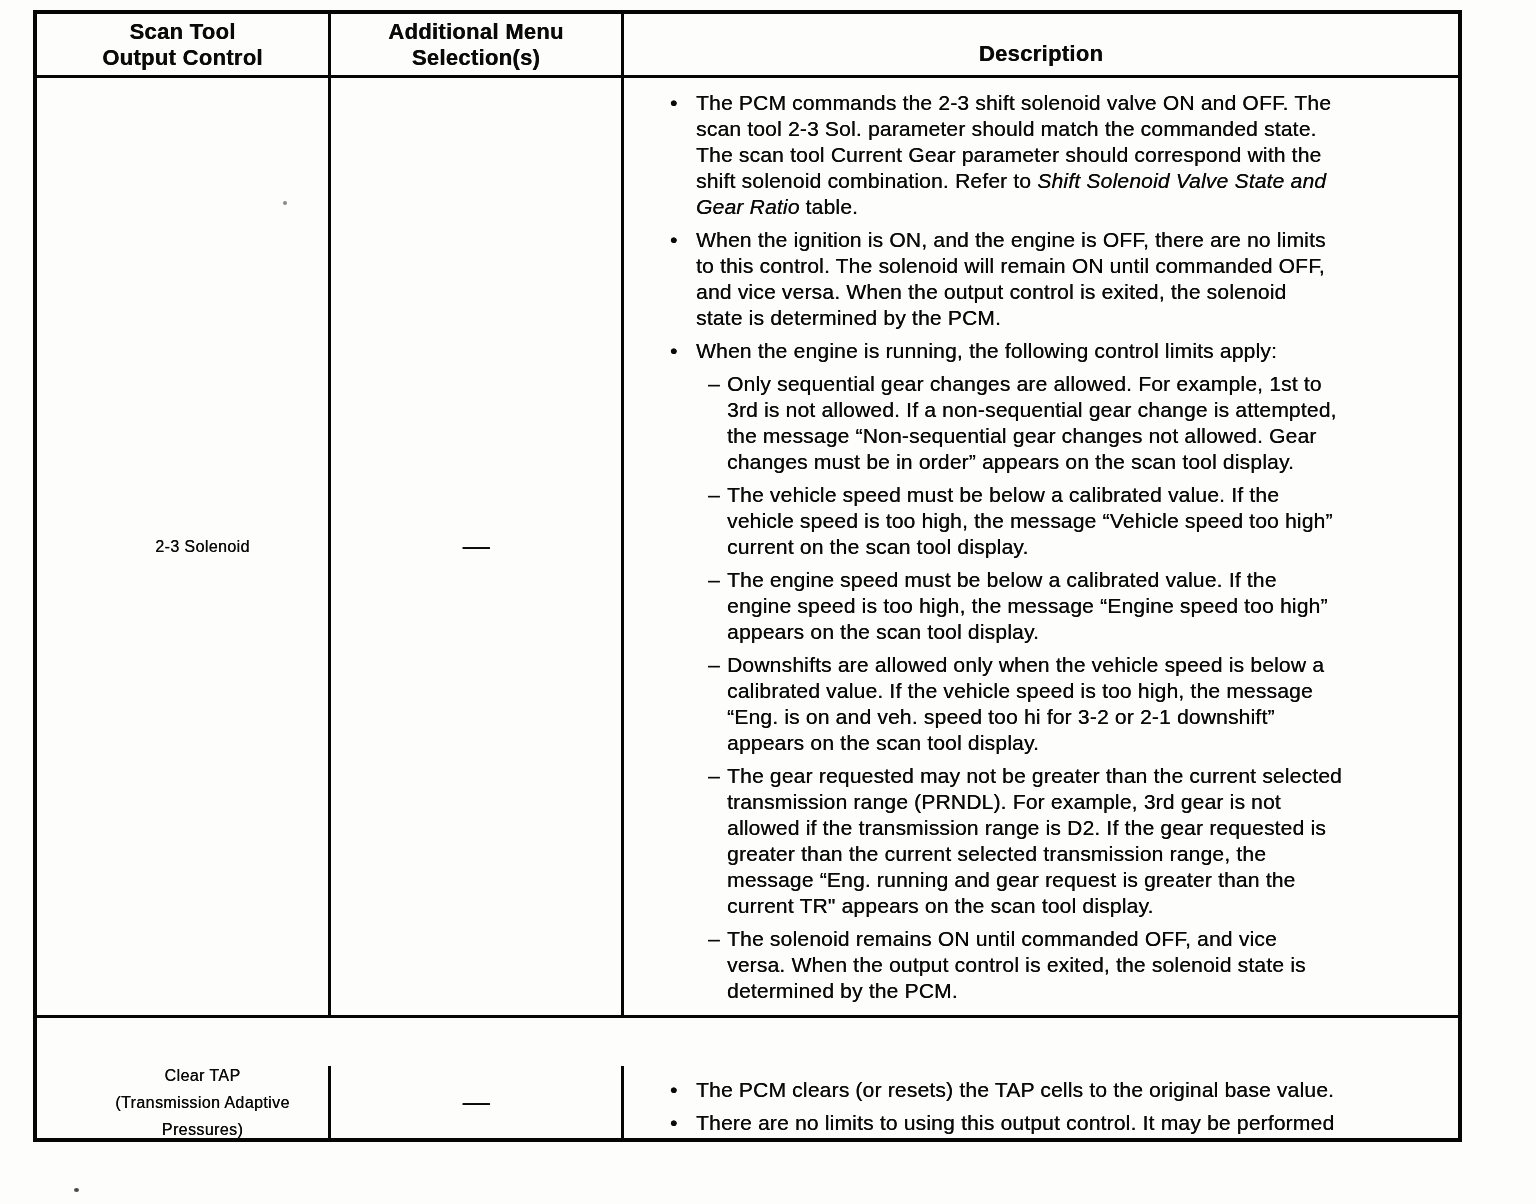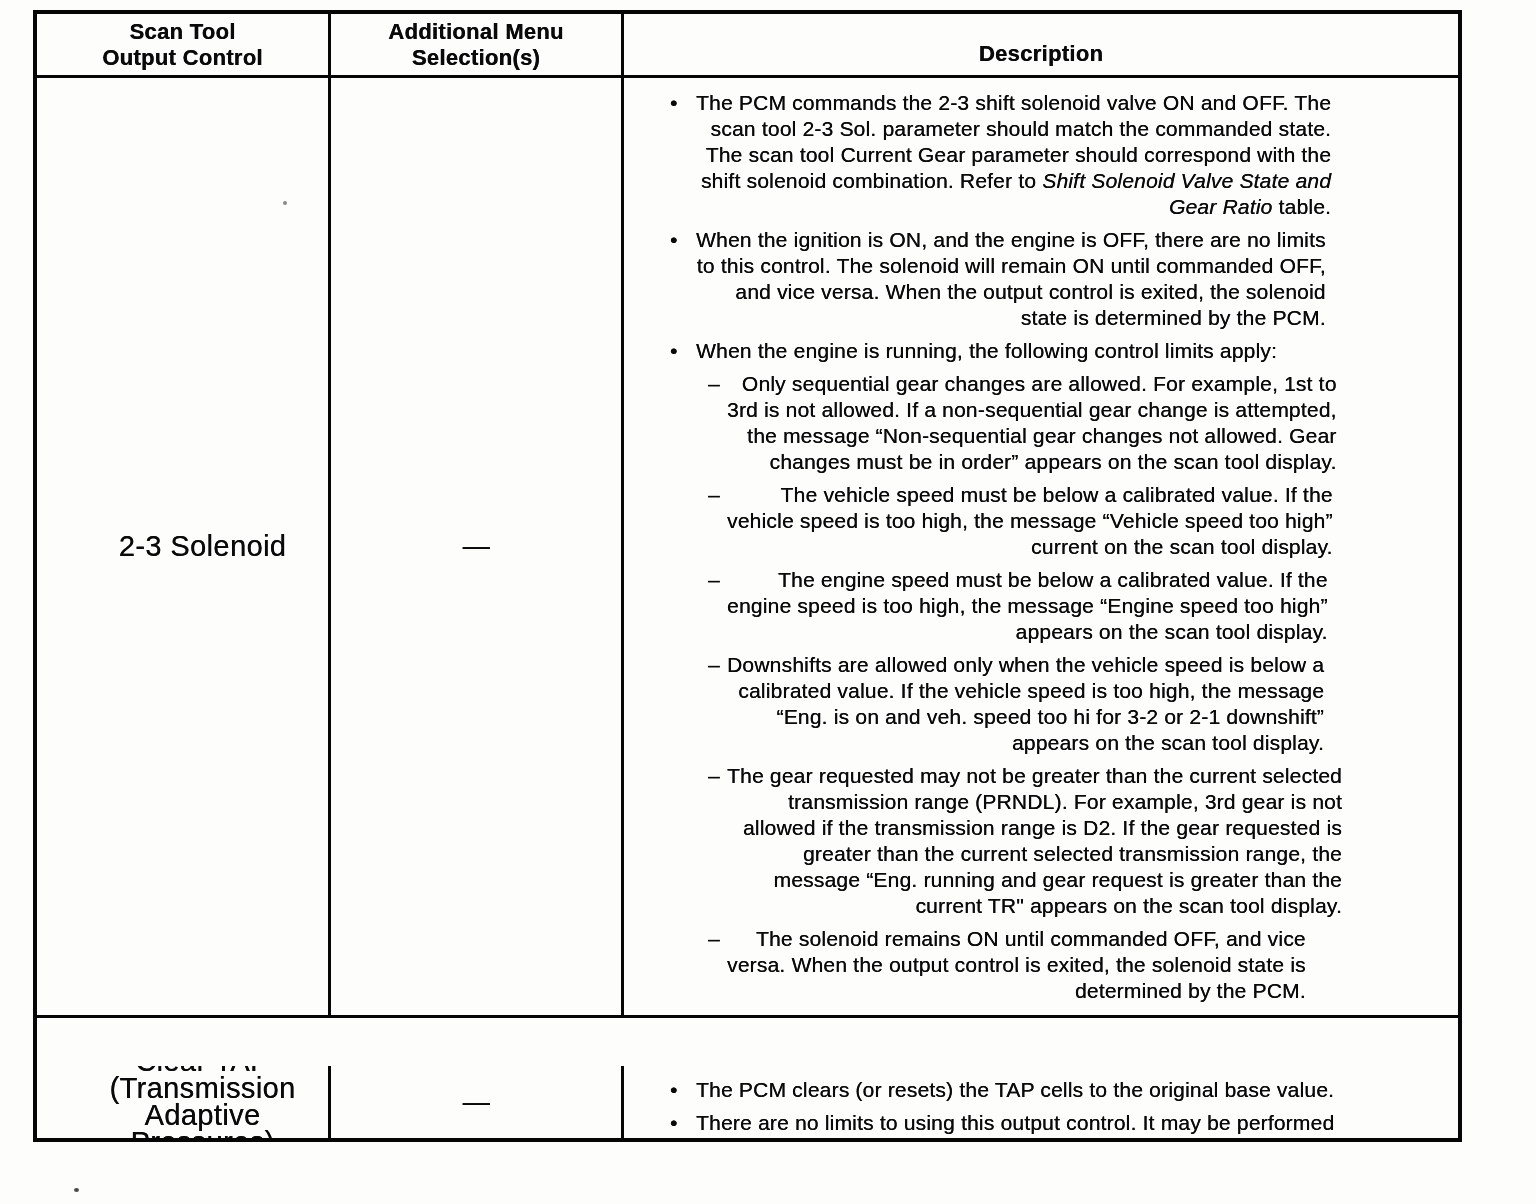--- a/index.html
+++ b/index.html
@@ -46,21 +46,21 @@
     text-shadow: 0.3px 0 0 #0a0a0a;
   }
   .th.th-desc { justify-content: flex-end; padding-bottom: 8px; }
 
   .cell-center {
     display: flex;
     flex-direction: column;
     align-items: center;
     justify-content: center;
     text-align: center;
-    font-size: 29px;
+    font-size: 16px;
     line-height: 27px;
     letter-spacing: 0.4px;
     text-shadow: 0.25px 0 0 #0a0a0a;
     padding-left: 40px;
   }
 
   .menu-dash {
     display: flex;
     align-items: center;
     justify-content: center;
@@ -74,21 +74,21 @@
     line-height: 26px;
     letter-spacing: 0.2px;
     text-shadow: 0.25px 0 0 #0a0a0a;
   }
   .desc.desc-row2 { padding-top: 11px; }
 
   .item { display: flex; margin-bottom: 7px; }
   .item .marker { flex: 0 0 26px; }
   .item.dash { margin-left: 38px; }
   .item.dash .marker { flex: 0 0 19px; }
-  .item .text { white-space: pre-line; text-align: right; }
+  .item .text { white-space: pre-line; }
   .item .text .it { font-style: italic; }
 
   .speck { position: absolute; background: #4a4a4a; border-radius: 50%; }
   .speck-1 { left: 283px; top: 201px; width: 4px; height: 4px; background: #8a8a8a; }
   .speck-2 { left: 74px; top: 1188px; width: 5px; height: 4px; }
 </style>
 </head>
 <body>
 
 <div class="doc-table">

